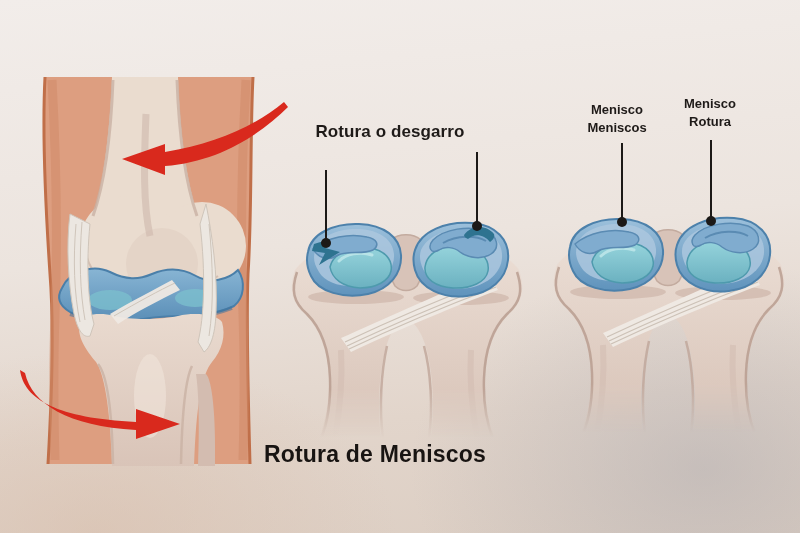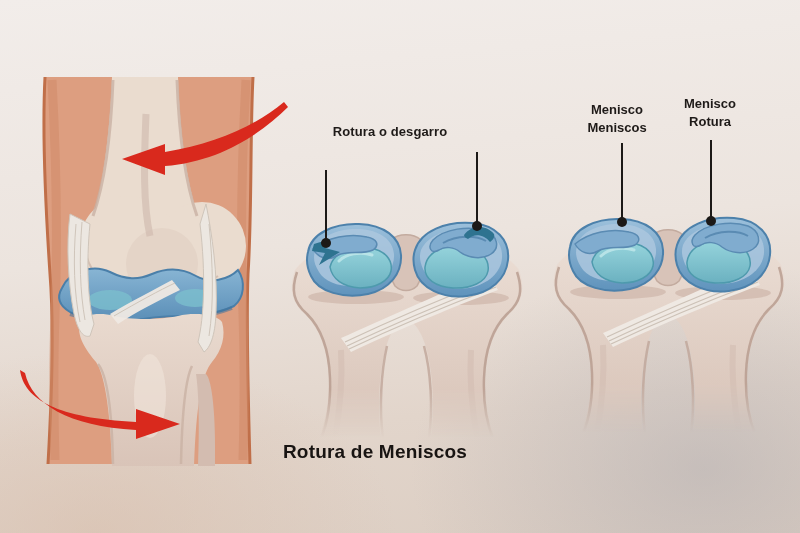--- a/index.html
+++ b/index.html
@@ -23,35 +23,35 @@
   .abs{position:absolute;}
   .knee-fade{
     -webkit-mask-image:linear-gradient(to bottom,#000 78%,rgba(0,0,0,0) 99%);
     mask-image:linear-gradient(to bottom,#000 78%,rgba(0,0,0,0) 99%);
   }
   .annotation{
     color:#1e1a18;
     font-weight:bold;
     text-align:center;
     line-height:20px;
-    font-size:13px;
+    font-size:17px;
     letter-spacing:.1px;
   }
   .side-label{
     color:#1e1a18;
     font-weight:bold;
     text-align:center;
     line-height:18px;
     font-size:13px;
   }
   .caption{
     color:#181412;
     font-weight:bold;
     text-align:center;
-    font-size:19px;
+    font-size:23px;
     letter-spacing:.2px;
   }
   .pointer-line{
     width:2px;
     background:#1c1917;
   }
   .pointer-dot{
     width:10px;height:10px;border-radius:50%;
     background:#1c1917;
   }

